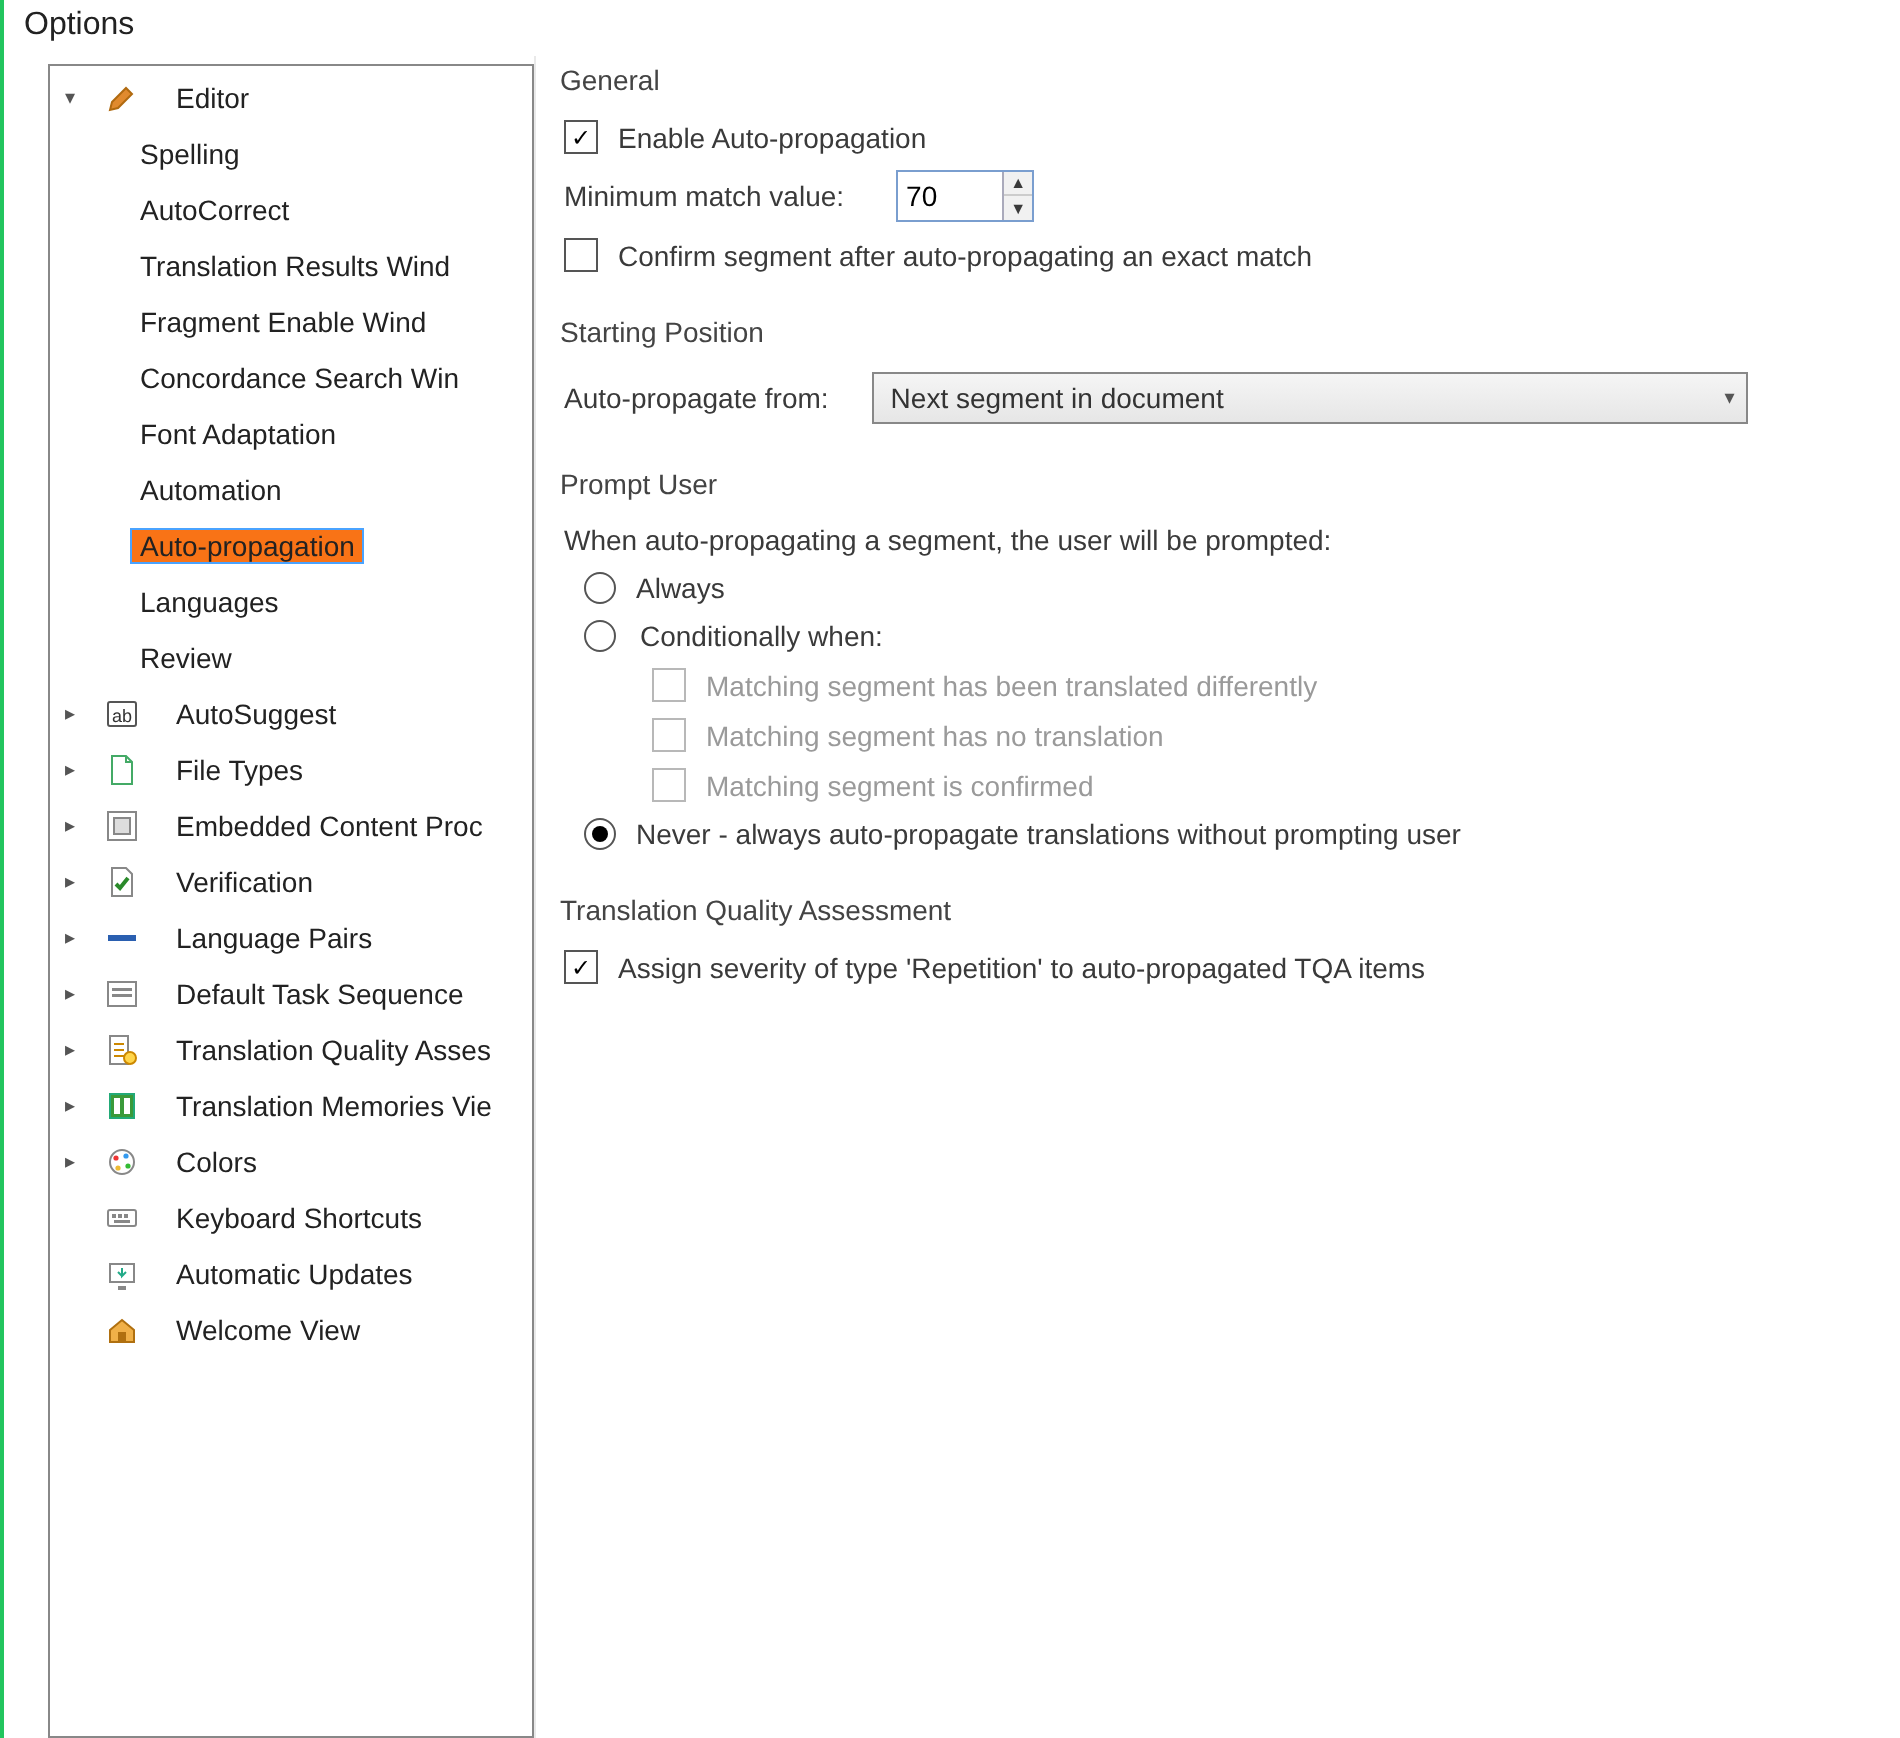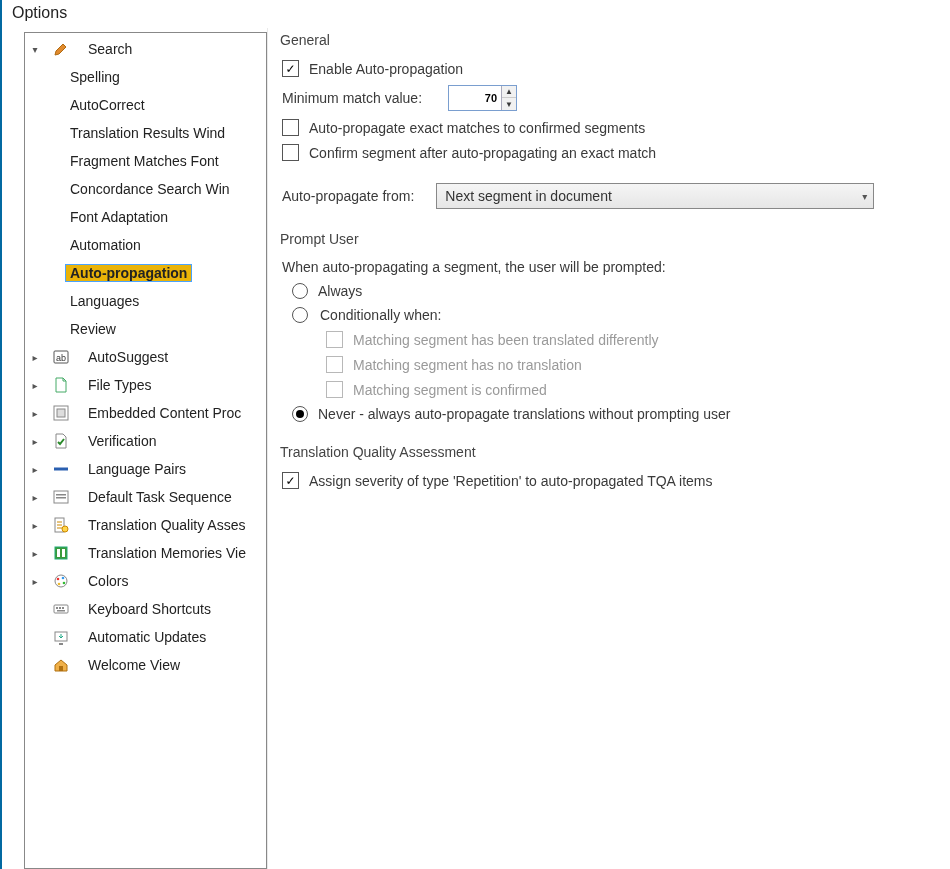--- a/index.html
+++ b/index.html
@@ -9,21 +9,21 @@
     font-family: "Segoe UI", Tahoma, sans-serif;
     font-size: 14px;
     color: #222;
     background: #fff;
     overflow: hidden;
   }
   .window {
     display: flex;
     flex-direction: column;
     height: 100%;
-    border-left: 2px solid #0369a1;
+    border-left: 2px solid #22c55e;
   }
   .title-bar {
     padding: 4px 10px 6px 10px;
     font-size: 16px;
   }
   .body {
     display: flex;
     flex: 1;
     min-height: 0;
   }
@@ -56,24 +56,23 @@
   .node-icon {
     width: 32px; height: 16px;
     display: inline-flex; align-items:center; justify-content:center;
     font-size: 12px;
     margin-right: 2px;
   }
   .tree-row .label {
     padding: 1px 5px 1px 5px;
   }
   .tree-row.selected .label {
-    background: #eab308;
+    background: #f97316;
     border: 1px solid #4aa3ff;
     padding: 0 4px 0 4px;
-    font-weight: bold;
   }
 
   .main {
     flex: 1;
     padding: 4px 10px 0 12px;
     border-left: 1px solid #e9e9e9;
     color: #3a3a3a;
   }
 
   .form-row {
@@ -97,22 +96,22 @@
     display: inline-flex; align-items:center; justify-content:center;
     cursor: pointer; background:#fff;
   }
   .radio .dot { width: 8px; height: 8px; border-radius:50%; background:#000; }
   .spin {
     display: inline-flex; align-items: stretch;
     border: 1px solid #7a9ecf;
     height: 26px;
   }
   .spin input {
-    width: 52px; border: none; text-align: right; padding: 0 4px;
-    font-size: 11px; outline: none; font-weight: bold;
+    width: 52px; border: none; text-align: left; padding: 0 4px;
+    font-size: 14px; outline: none;
   }
   .spin .btns {
     display: flex; flex-direction: column;
     border-left: 1px solid #aab;
   }
   .spin .btns div {
     width: 14px; height: 50%; font-size: 8px;
     display:flex; align-items:center; justify-content:center;
     background: #f1f1f1; border-bottom:1px solid #ccc; cursor:pointer;
   }
@@ -161,37 +160,37 @@
 
     <div class="sidebar">
       <div class="tree" id="tree">
           <div class="tree-row indent0">
             <span class="caret">▾</span>
             <span class="node-icon">
               <svg class="ico" viewBox="0 0 16 16">
                 <path d="M2 14l1-4 7-7 3 3-7 7-4 1z" fill="#e08a2e" stroke="#b06a10"></path>
               </svg>
             </span>
-            <span class="label">Search</span>
+            <span class="label">Editor</span>
           </div>
           <div class="tree-row indent1">
             <span class="caret empty"></span>
             <span class="label">Spelling</span>
           </div>
           <div class="tree-row indent1">
             <span class="caret empty"></span>
             <span class="label">AutoCorrect</span>
           </div>
           <div class="tree-row indent1">
             <span class="caret empty"></span>
             <span class="label">Translation Results Wind</span>
           </div>
           <div class="tree-row indent1">
             <span class="caret empty"></span>
-            <span class="label">Fragment Matches Font</span>
+            <span class="label">Fragment Enable Wind</span>
           </div>
           <div class="tree-row indent1">
             <span class="caret empty"></span>
             <span class="label">Concordance Search Win</span>
           </div>
           <div class="tree-row indent1">
             <span class="caret empty"></span>
             <span class="label">Font Adaptation</span>
           </div>
           <div class="tree-row indent1">
@@ -359,30 +358,27 @@
             <span class="spin">
               <input value="70" style="">
               <span class="btns">
                 <div>▲</div>
                 <div>▼</div>
               </span>
             </span>
           </div>
           <div class="form-row">
             <span class="check"></span>
-            <span>Auto-propagate exact matches to confirmed segments</span>
-          </div>
-          <div class="form-row">
-            <span class="check"></span>
             <span>Confirm segment after auto-propagating an exact match</span>
           </div>
         </div>
       </div>
 
       <div class="gbox">
+        <div class="ghead"><span>Starting Position</span></div>
         <div class="gbody">
           <div class="form-row">
             <span>Auto-propagate from:</span>
             <span style="width:2px;"></span>
             <span class="select">
               <span>Next segment in document</span>
               <span class="chev">▾</span>
             </span>
           </div>
         </div>

